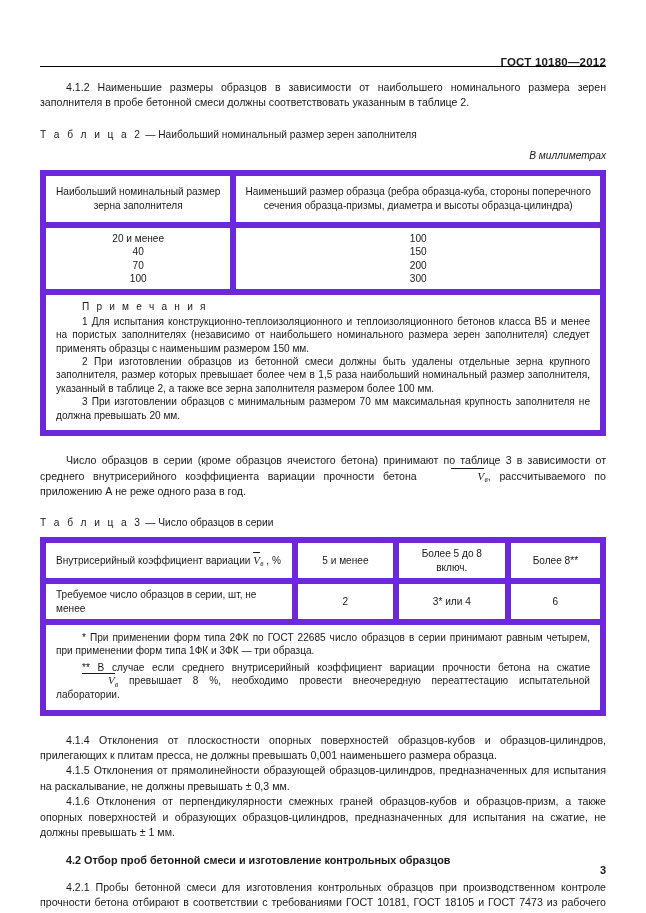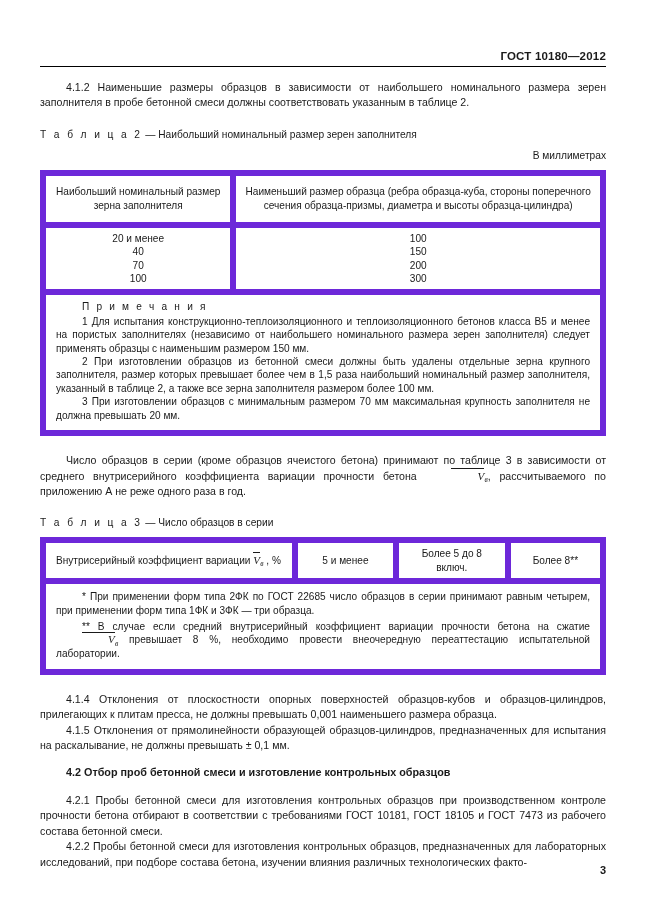--- a/index.html
+++ b/index.html
@@ -19,21 +19,21 @@
     position: relative;
     width: 646px;
     height: 913px;
     box-sizing: border-box;
     padding: 0 40px;
   }
 
   
   .doc-header {
     position: absolute;
-    top: 46px;
+    top: 52px;
     right: 40px;
     left: 40px;
     text-align: right;
   }
   .doc-header .std-no {
     font-size: 11.5px;
     font-weight: bold;
     letter-spacing: 0.2px;
     white-space: nowrap;
   }
@@ -80,20 +80,21 @@
     margin: 0;
   }
   .tbl-caption .spaced {
     letter-spacing: 2.4px;
   }
   .units-line {
     font-size: 10.2px;
     line-height: 14px;
     text-align: right;
     margin: 0;
+    font-style: italic;
   }
 
   
   table.gost {
     border-collapse: collapse;
     width: 100%;
     font-size: 10.1px;
     table-layout: fixed;
   }
   table.gost td {
@@ -272,32 +273,39 @@
         <tr>
           <td class="col-label"><span>Внутрисерийный коэффициент вариации  </span><span class="vbar"><span class="v-letter">V</span><span class="v-sub">в</span></span><span> , %</span></td>
           <td class="t-center">5 и менее</td>
           <td class="t-center">
             <span class="stack-line">Более 5 до 8</span>
             <span class="stack-line">включ.</span>
           </td>
           <td class="t-center">Более 8**</td>
         </tr>
         <tr>
+          <td class="col-label">Требуемое число образцов в серии, шт, не менее</td>
+          <td class="t-center">2</td>
+          <td class="t-center">3* или 4</td>
+          <td class="t-center">6</td>
+        </tr>
+        <tr>
           <td colspan="4" class="t3-foot-cell">
             <span class="foot-item">* При применении форм типа 2ФК по ГОСТ 22685 число образцов в серии принимают равным четырем, при применении форм типа 1ФК и 3ФК — три образца.</span>
-            <span class="foot-item"><span>** В случае если средний внутрисерийный коэффициент вариации прочности бетона на сжатие </span><span class="vbar"><span class="v-letter">V</span><span class="v-sub">в</span></span><span> превышает 8 %, необходимо провести внеочередную переаттестацию испытательной лаборатории.</span></span>
+            <span class="foot-item"><span>** В случае если среднего внутрисерийный коэффициент вариации прочности бетона на сжатие </span><span class="vbar"><span class="v-letter">V</span><span class="v-sub">в</span></span><span> превышает 8 %, необходимо провести внеочередную переаттестацию испытательной лаборатории.</span></span>
           </td>
         </tr>
       </tbody>
     </table>
 
     <div class="gap-l"></div>
 
     <p class="para">4.1.4 Отклонения от плоскостности опорных поверхностей образцов-кубов и образцов-цилиндров, прилегающих к плитам пресса, не должны превышать 0,001 наименьшего размера образца.</p>
-    <p class="para">4.1.5 Отклонения от прямолинейности образующей образцов-цилиндров, предназначенных для испытания на раскалывание, не должны превышать ± 0,1 мм.</p>
+    <p class="para">4.1.5 Отклонения от прямолинейности образующей образцов-цилиндров, предназначенных для испытания на раскалывание, не должны превышать ± 0,3 мм.</p>
+    <p class="para">4.1.6 Отклонения от перпендикулярности смежных граней образцов-кубов и образцов-призм, а также опорных поверхностей и образующих образцов-цилиндров, предназначенных для испытания на сжатие, не должны превышать ± 1 мм.</p>
 
     <div class="gap-m"></div>
 
     <h3 class="section-head">4.2 Отбор проб бетонной смеси и изготовление контрольных образцов</h3>
 
     <div class="gap-m"></div>
 
     <p class="para">4.2.1 Пробы бетонной смеси для изготовления контрольных образцов при производственном контроле прочности бетона отбирают в соответствии с требованиями ГОСТ 10181, ГОСТ 18105 и ГОСТ 7473 из рабочего состава бетонной смеси.</p>
     <p class="para">4.2.2 Пробы бетонной смеси для изготовления контрольных образцов, предназначенных для лабораторных исследований, при подборе состава бетона, изучении влияния различных технологических факто-</p>
 

